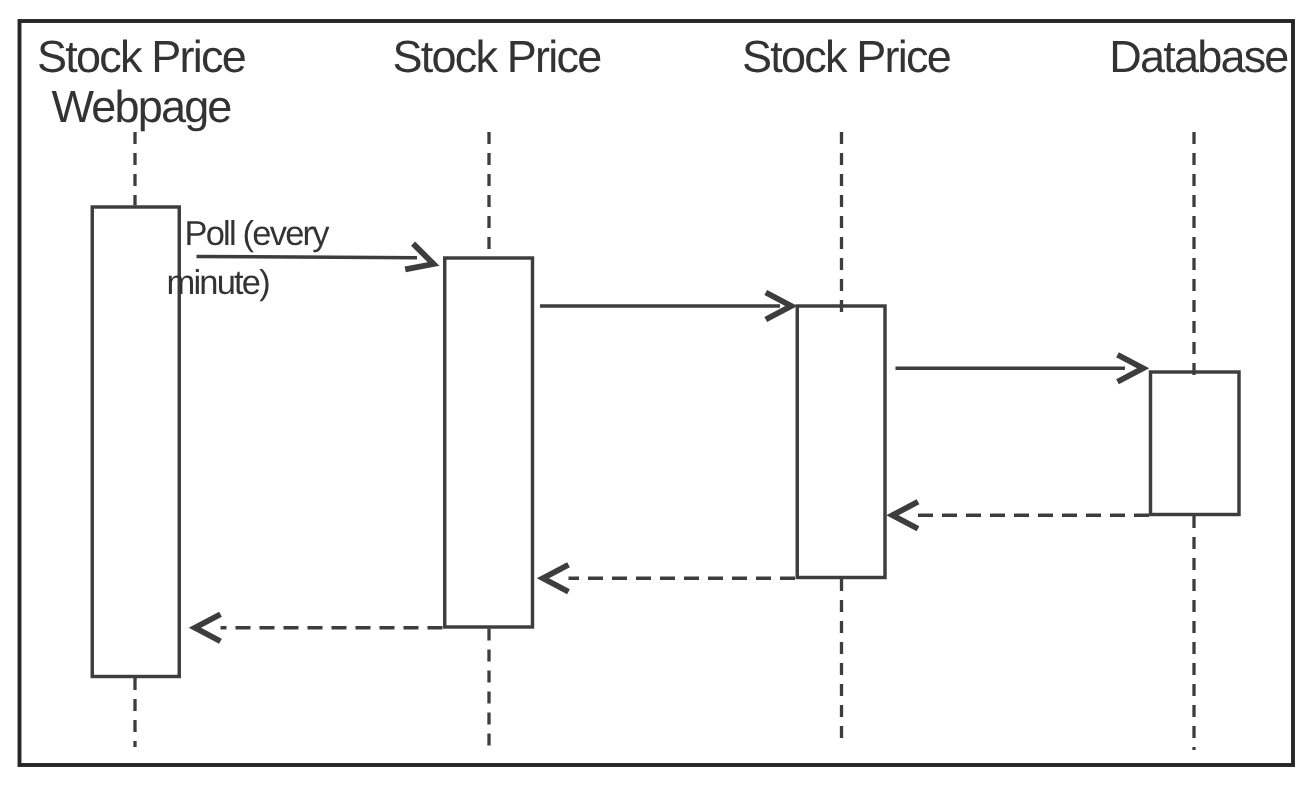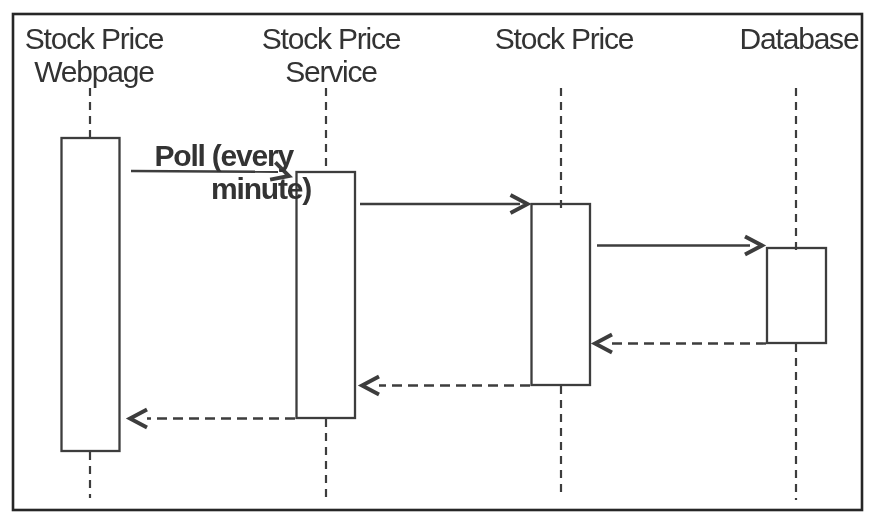--- a/index.html
+++ b/index.html
@@ -17,22 +17,22 @@
   .bar{fill:#ffffff;stroke:var(--line);stroke-width:2.3px;}
   .life{stroke:var(--line);stroke-width:2.2px;stroke-dasharray:8 6;fill:none;}
   .msg{stroke:var(--line);stroke-width:2.4px;fill:none;}
   .msg.dashed{stroke-dasharray:10 6;}
   .head{stroke:var(--line);stroke-width:3.9px;fill:none;stroke-linejoin:miter;stroke-linecap:butt;}
   .actor-label{
     position:absolute;top:22px;width:200px;text-align:center;
     font-size:30px;line-height:33px;letter-spacing:-1.2px;color:var(--text);
   }
   .msg-label{
-    position:absolute;width:170px;text-align:right;
-    font-size:30px;line-height:33px;letter-spacing:-1.2px;color:var(--text);font-weight:bold;
+    position:absolute;width:170px;text-align:left;
+    font-size:23px;line-height:33px;letter-spacing:-1.2px;color:var(--text);
   }
 </style>
 </head>
 <body>
 
 <div class="stage">
 
   <svg width="877" height="525" viewBox="0 0 877 525">
 
     <rect class="bar" x="61.5" y="138" width="58" height="313"></rect>
@@ -85,26 +85,25 @@
 
     <rect class="frame" x="13" y="14" width="849" height="496"></rect>
   </svg>
 
   <div class="actor-label" style="left:-6px;">
     <div>Stock Price</div>
     <div>Webpage</div>
   </div>
   <div class="actor-label" style="left:231px;">
     <div>Stock Price</div>
-    <div>Service</div>
   </div>
   <div class="actor-label" style="left:464px;">
     <div>Stock Price</div>
   </div>
   <div class="actor-label" style="left:699px;">
     <div>Database</div>
     <div></div>
   </div>
 
   <div class="msg-label" style="left:123px;top:139px;">Poll (every</div>
-  <div class="msg-label" style="left:141px;top:172px;">minute)</div>
+  <div class="msg-label" style="left:111px;top:172px;">minute)</div>
 
 </div>
 
 </body></html>

